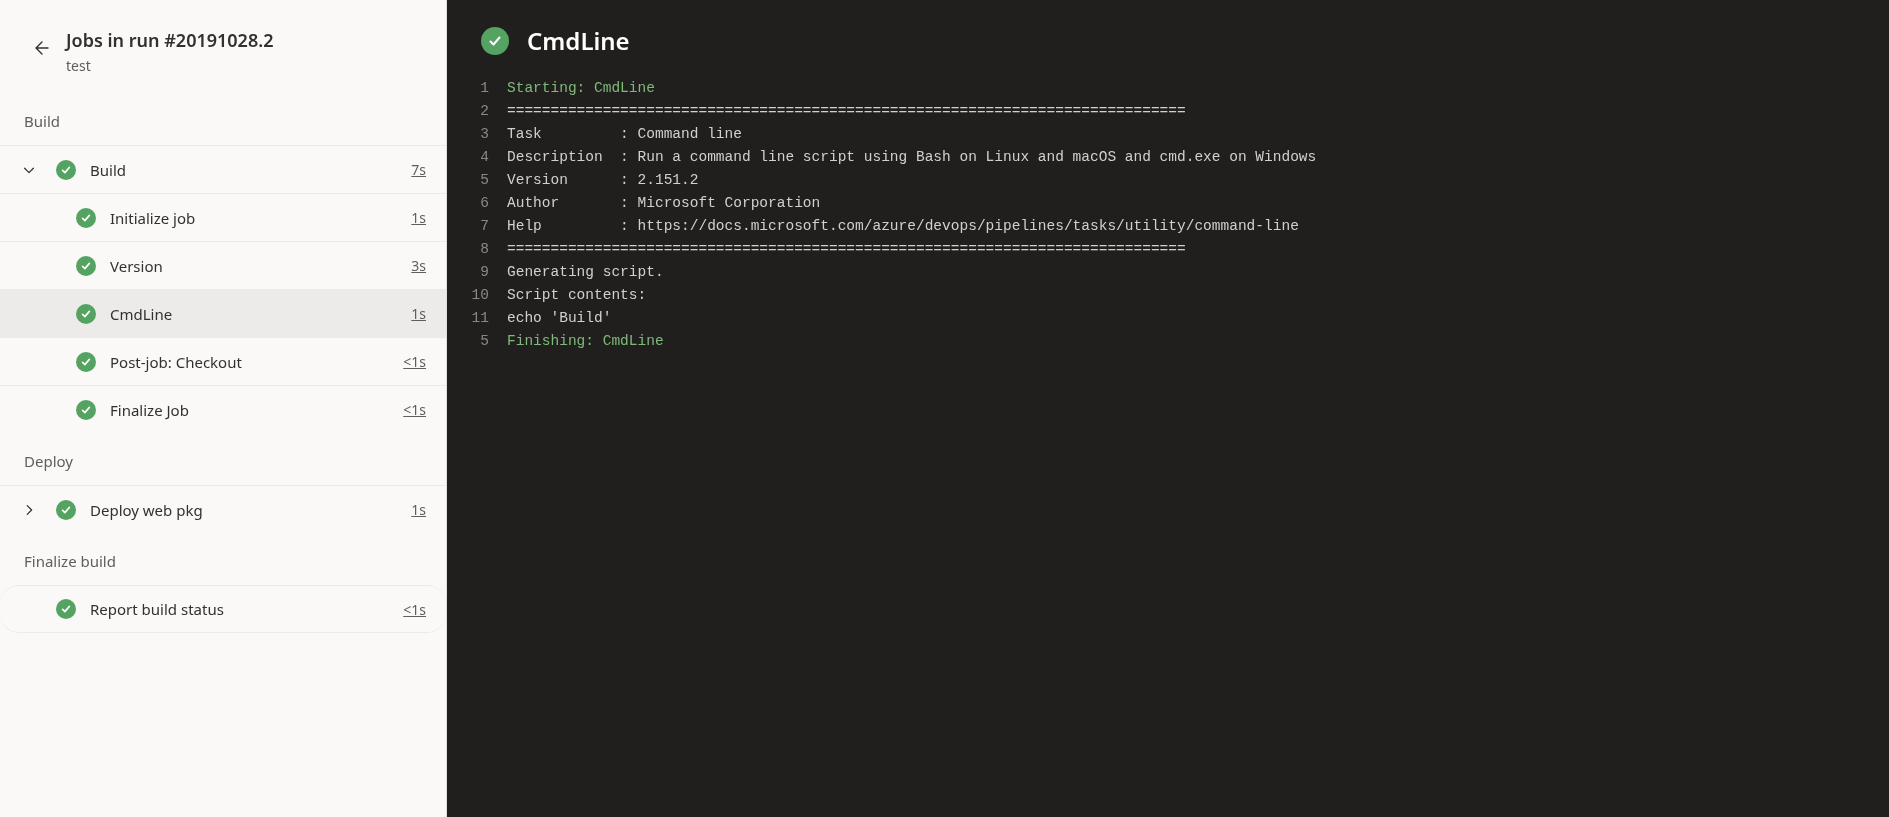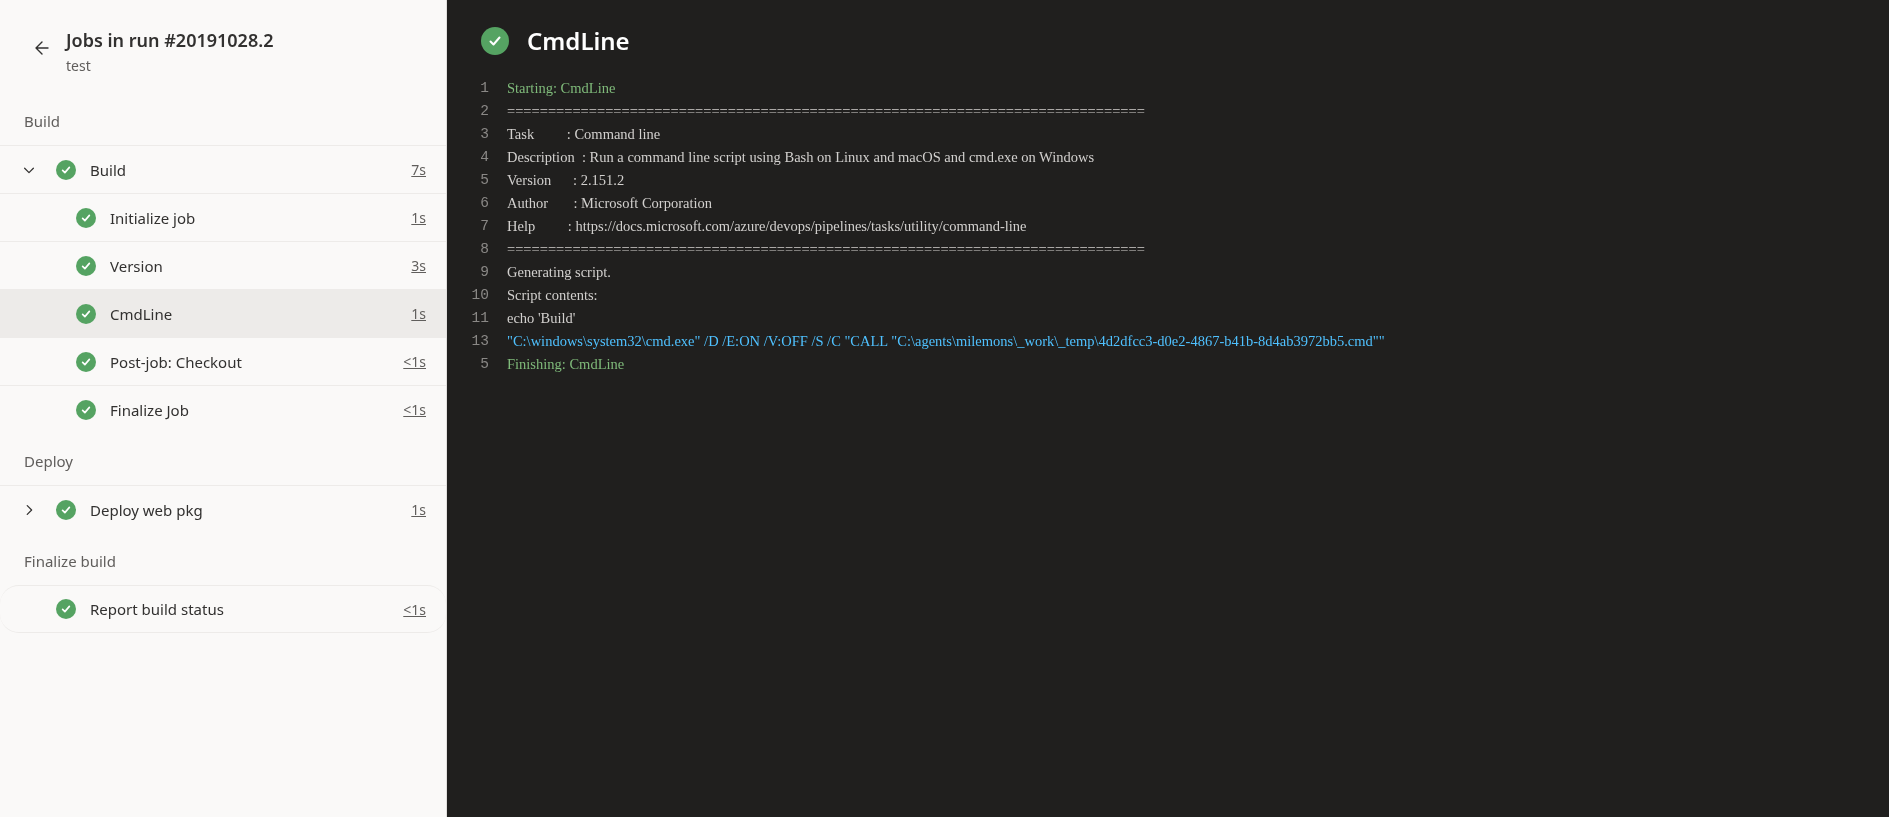--- a/index.html
+++ b/index.html
@@ -83,21 +83,21 @@
     padding: 0 0 40px 0;
   }
   .log-row { display: flex; white-space: pre; }
   .ln-num {
     width: 60px; min-width: 60px;
     text-align: right;
     padding-right: 18px;
     color: #8a8886;
     user-select: none;
   }
-  .ln-text { flex: 1; padding-right: 12px; font-family: Liberation Serif, serif; }
+  .ln-text { flex: 1; padding-right: 12px; }
   .c-green  { color: #7fba7a; }
   .c-cyan   { color: #4fc1ff; }
   .c-plain  { color: #d2d0ce; }
 </style>
 </head>
 <body>
 
 <aside class="sidebar">
 
   <div class="sb-header">
@@ -238,16 +238,15 @@
       <div class="log-row"><span class="ln-num">2</span><span class="ln-text c-plain">==============================================================================</span></div>
       <div class="log-row"><span class="ln-num">3</span><span class="ln-text c-plain">Task         : Command line</span></div>
       <div class="log-row"><span class="ln-num">4</span><span class="ln-text c-plain">Description  : Run a command line script using Bash on Linux and macOS and cmd.exe on Windows</span></div>
       <div class="log-row"><span class="ln-num">5</span><span class="ln-text c-plain">Version      : 2.151.2</span></div>
       <div class="log-row"><span class="ln-num">6</span><span class="ln-text c-plain">Author       : Microsoft Corporation</span></div>
       <div class="log-row"><span class="ln-num">7</span><span class="ln-text c-plain">Help         : https://docs.microsoft.com/azure/devops/pipelines/tasks/utility/command-line</span></div>
       <div class="log-row"><span class="ln-num">8</span><span class="ln-text c-plain">==============================================================================</span></div>
       <div class="log-row"><span class="ln-num">9</span><span class="ln-text c-plain">Generating script.</span></div>
       <div class="log-row"><span class="ln-num">10</span><span class="ln-text c-plain">Script contents:</span></div>
       <div class="log-row"><span class="ln-num">11</span><span class="ln-text c-plain">echo 'Build'</span></div>
-      <div class="log-row"><span class="ln-num">13</span><span class="ln-text c-cyan">"C:\windows\system32\cmd.exe" /D /E:ON /V:OFF /S /C "CALL "C:\agents\milemons\_work\_temp\4d2dfcc3-d0e2-4867-b41b-8d4ab3972bb5.cmd""</span></div>
       <div class="log-row"><span class="ln-num">5</span><span class="ln-text c-green">Finishing: CmdLine</span></div>
     </div>
 </main>
 
 </body></html>

